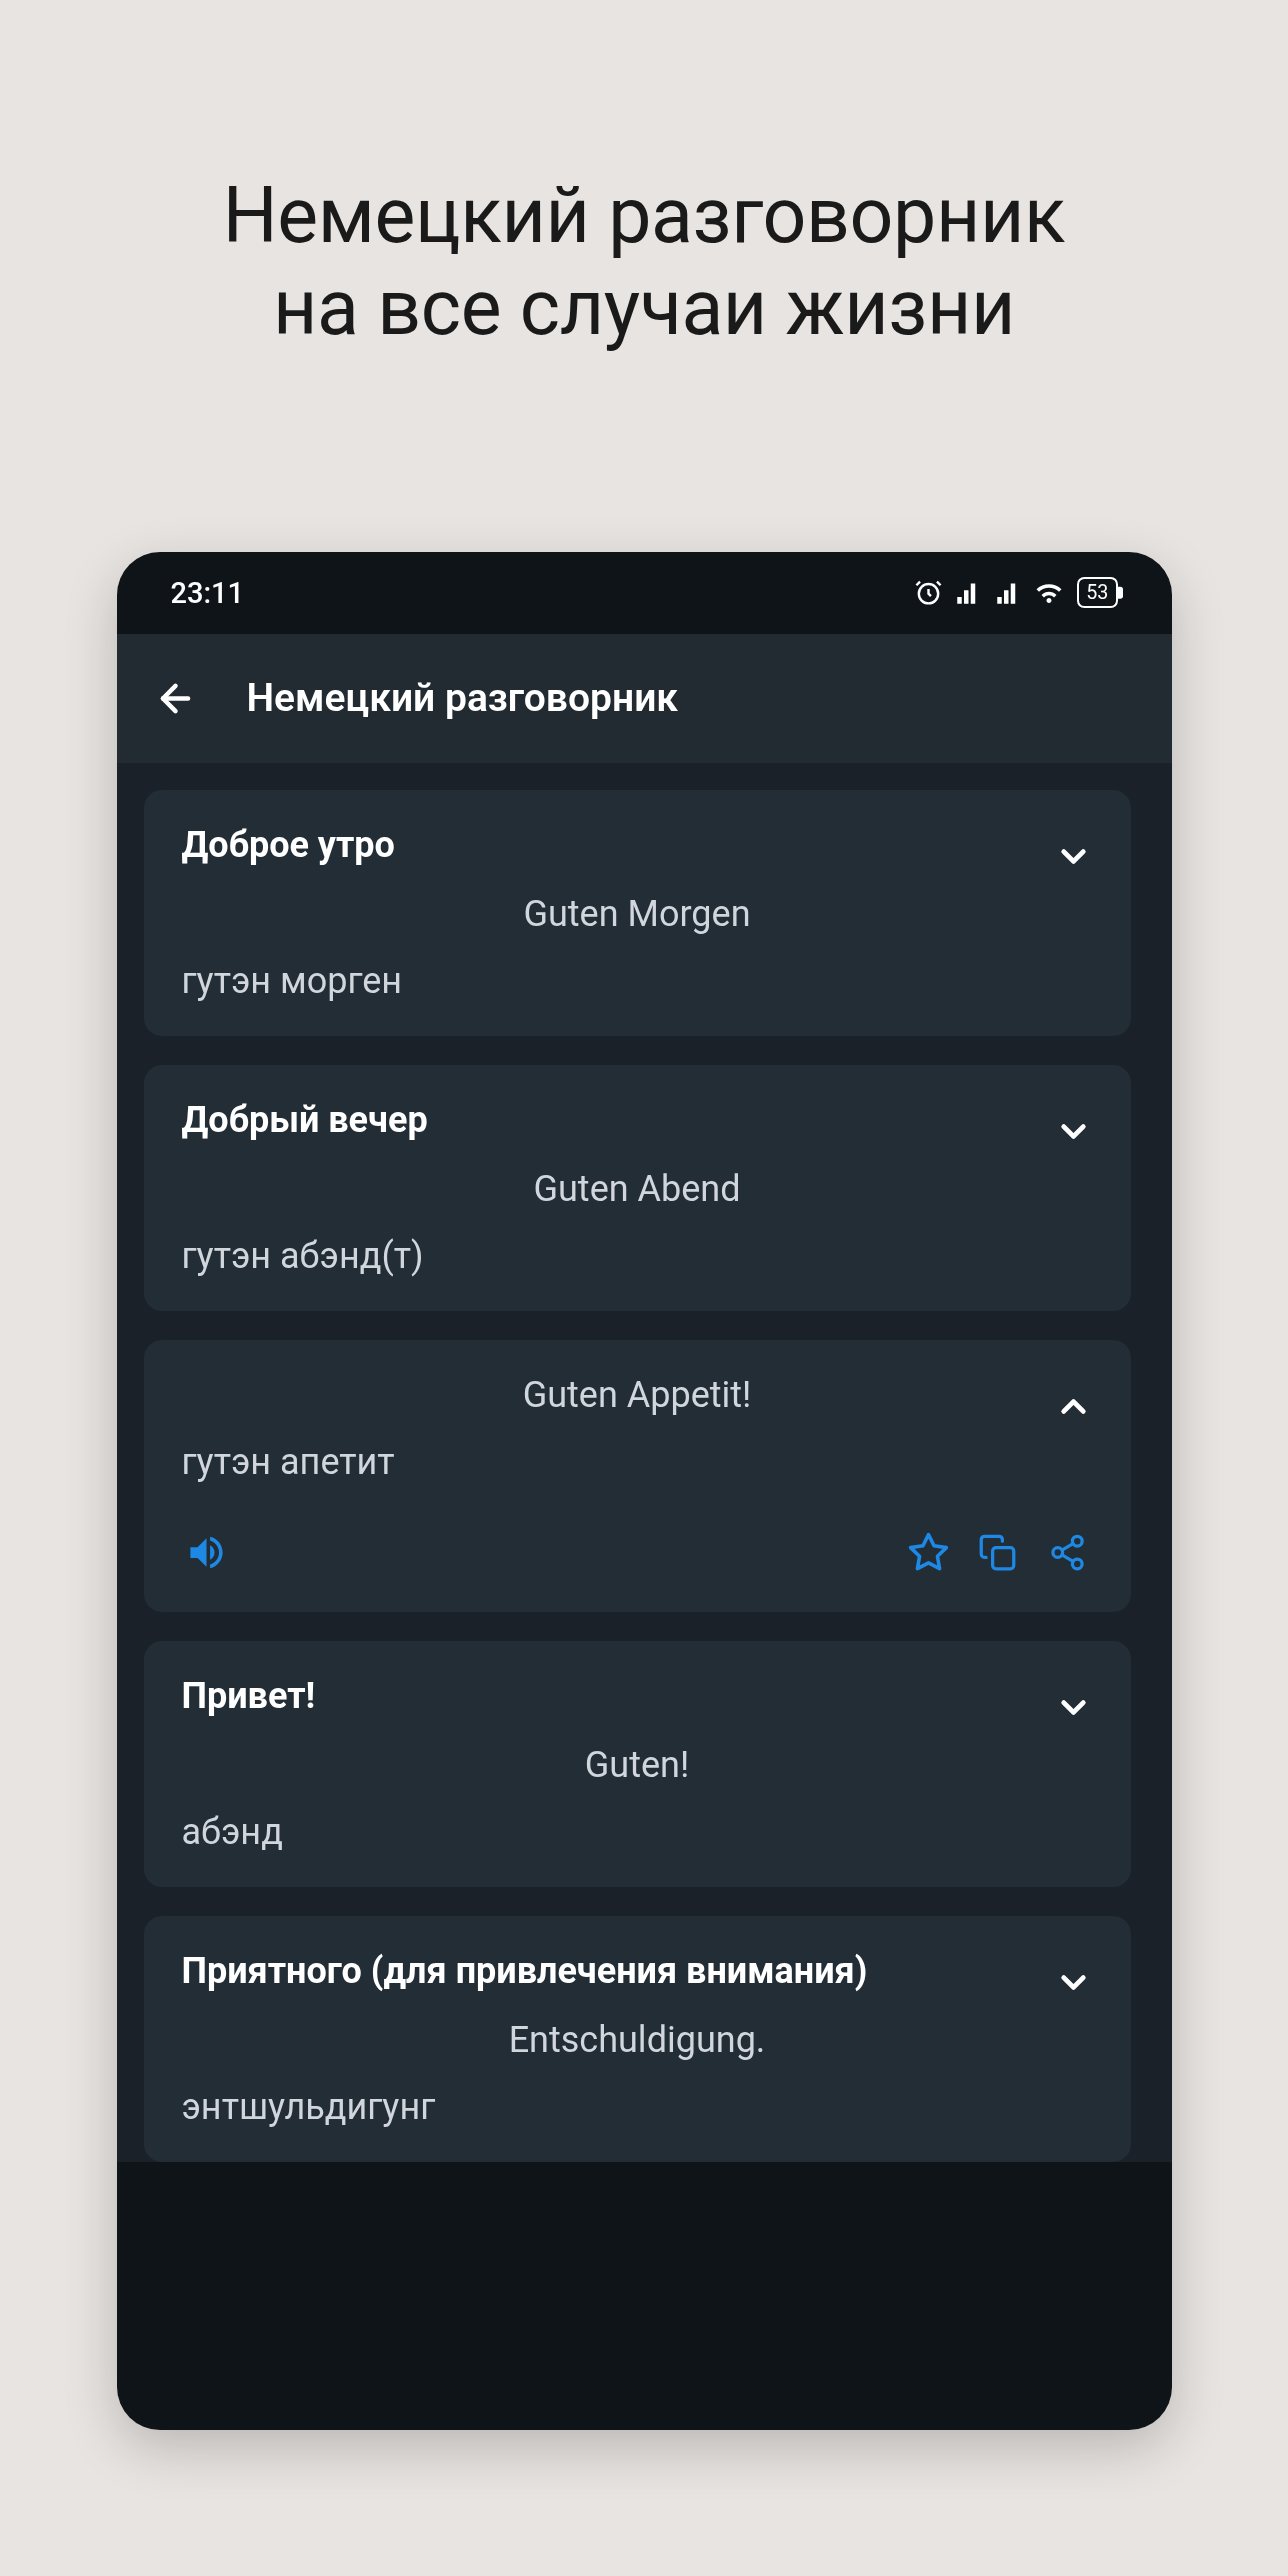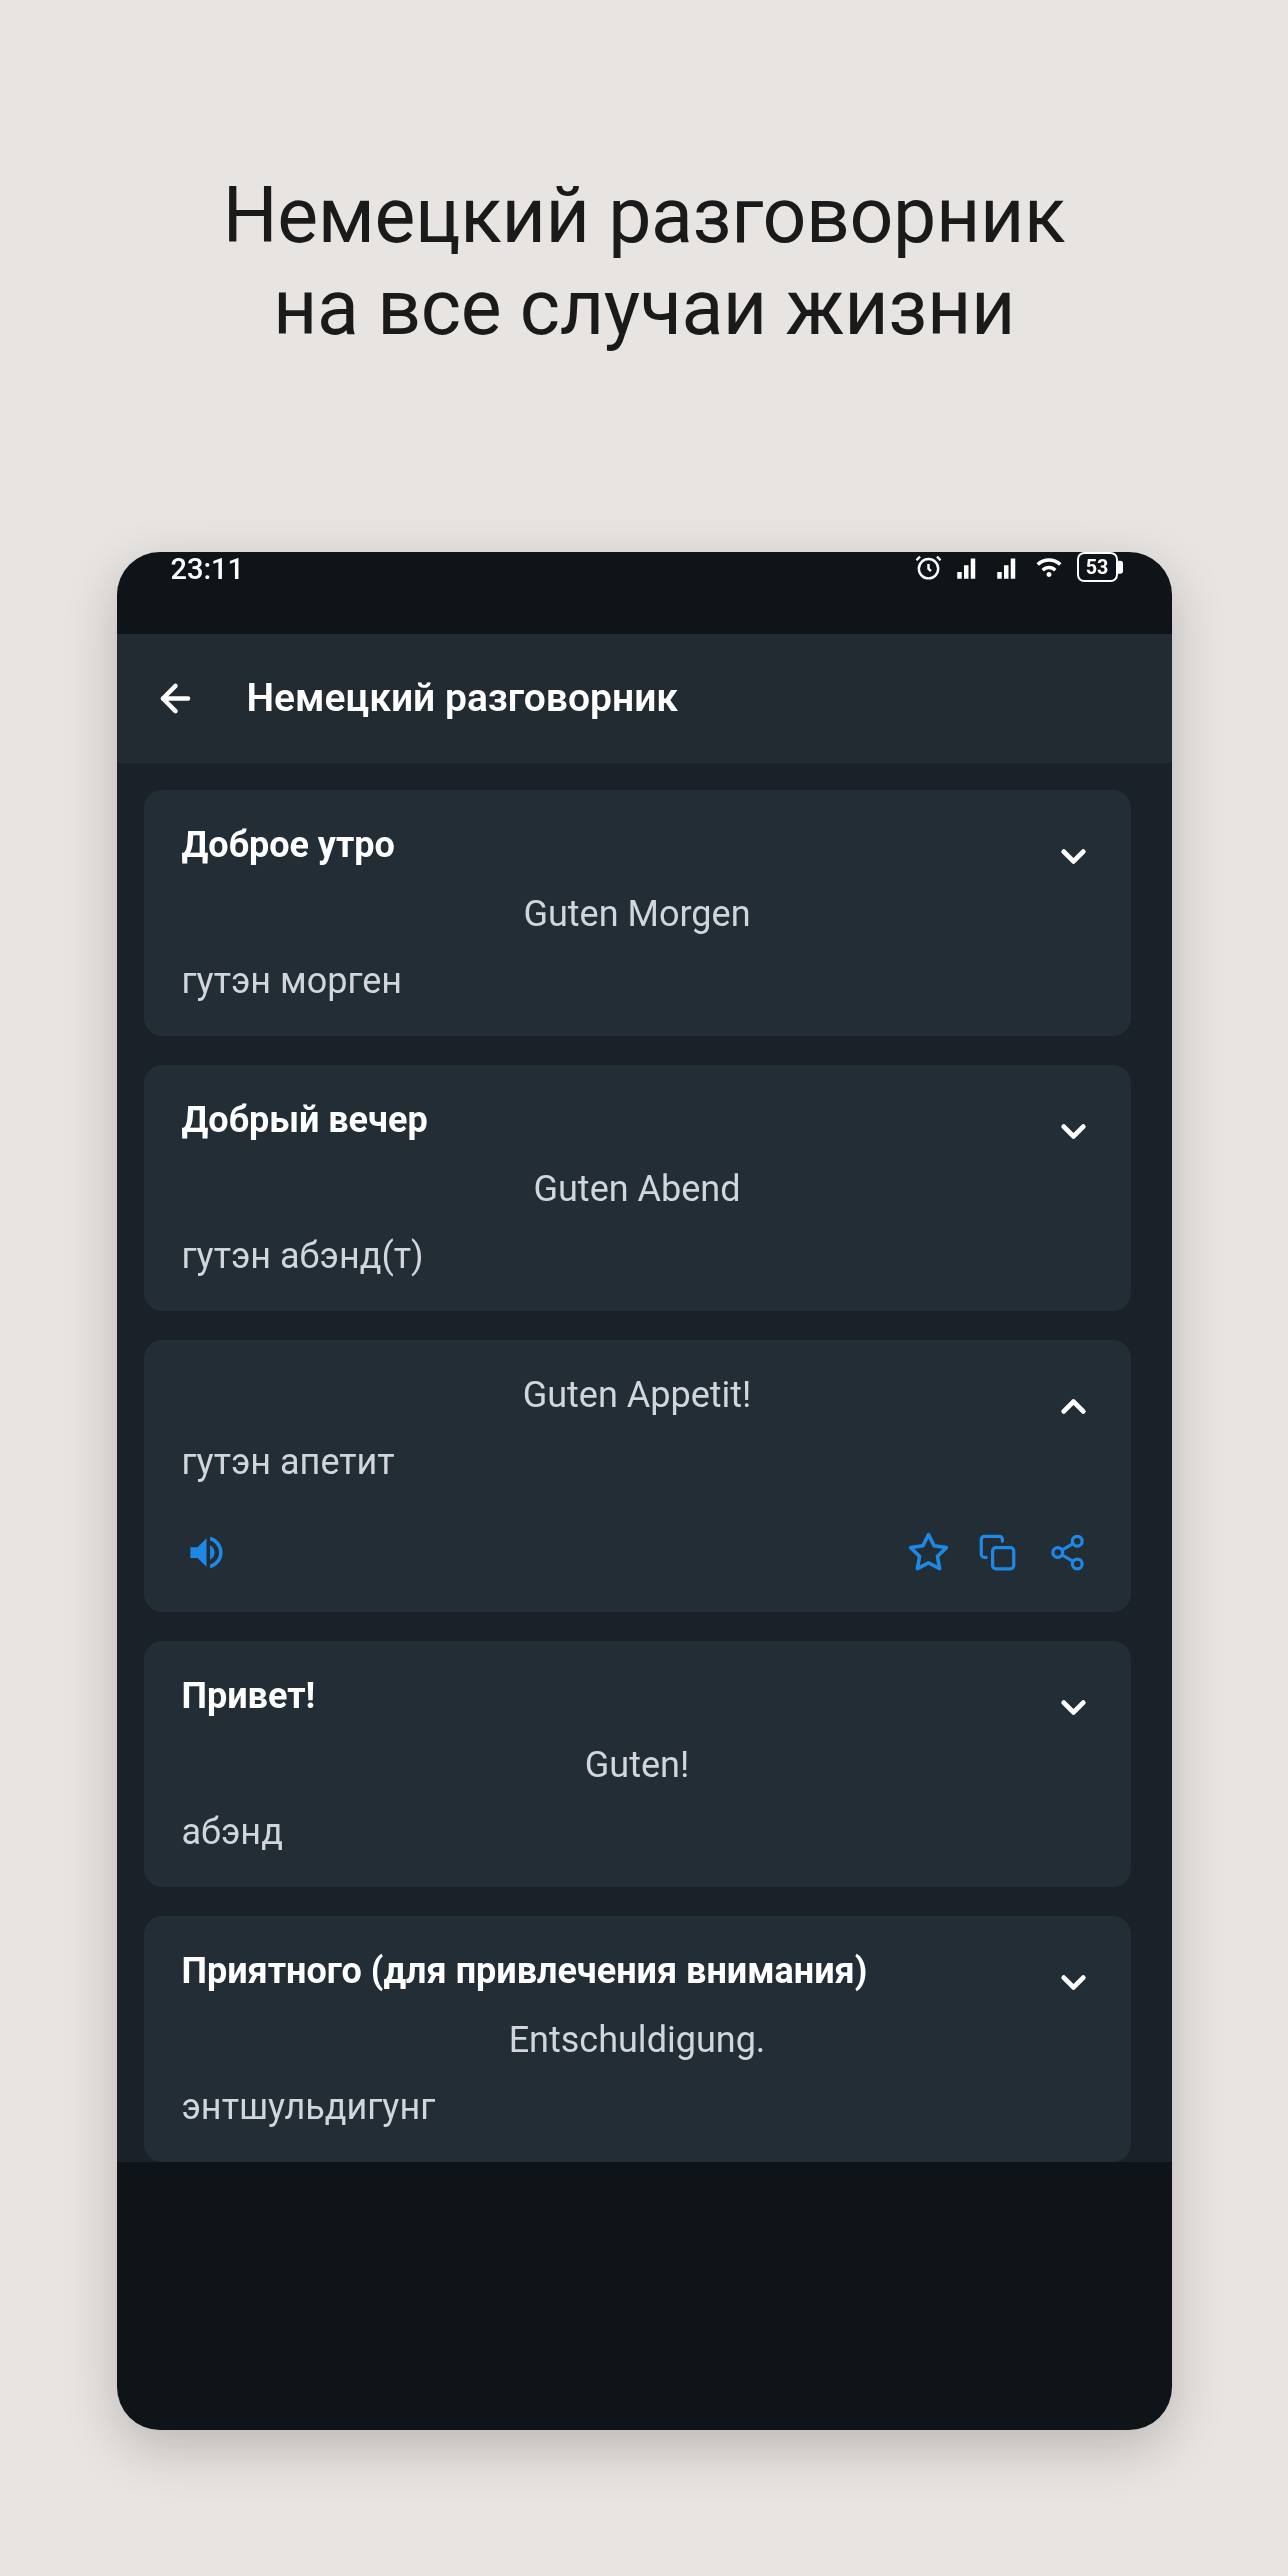--- a/index.html
+++ b/index.html
@@ -26,41 +26,41 @@
   margin-top: 197px;
   background: #0f1418;
   border-radius: 43px;
   overflow: hidden;
   box-shadow: 0 18px 54px rgba(0,0,0,0.2);
   height: 1878px;
 }
 .status-bar {
   height: 82px;
   display: flex;
-  align-items: flex-start;
+  align-items: center;
   justify-content: space-between;
   padding: 0 54px;
   color: #fff;
 }
 .status-time {
   font-size: 29px;
   font-weight: 500;
 }
 .status-icons {
   display: flex;
   align-items: center;
   gap: 12.5px;
 }
 .status-icons svg { display: block; }
 .battery-box {
   border: 2.7px solid #fff;
   border-radius: 7.2px;
   padding: 1.8px 7.2px;
   font-size: 19.7px;
-  font-weight: 700;
+  font-weight: 400;
   display: flex;
   align-items: center;
   position: relative;
 }
 .battery-box::after {
   content: '';
   position: absolute;
   right: -7.2px;
   top: 50%;
   transform: translateY(-50%);

